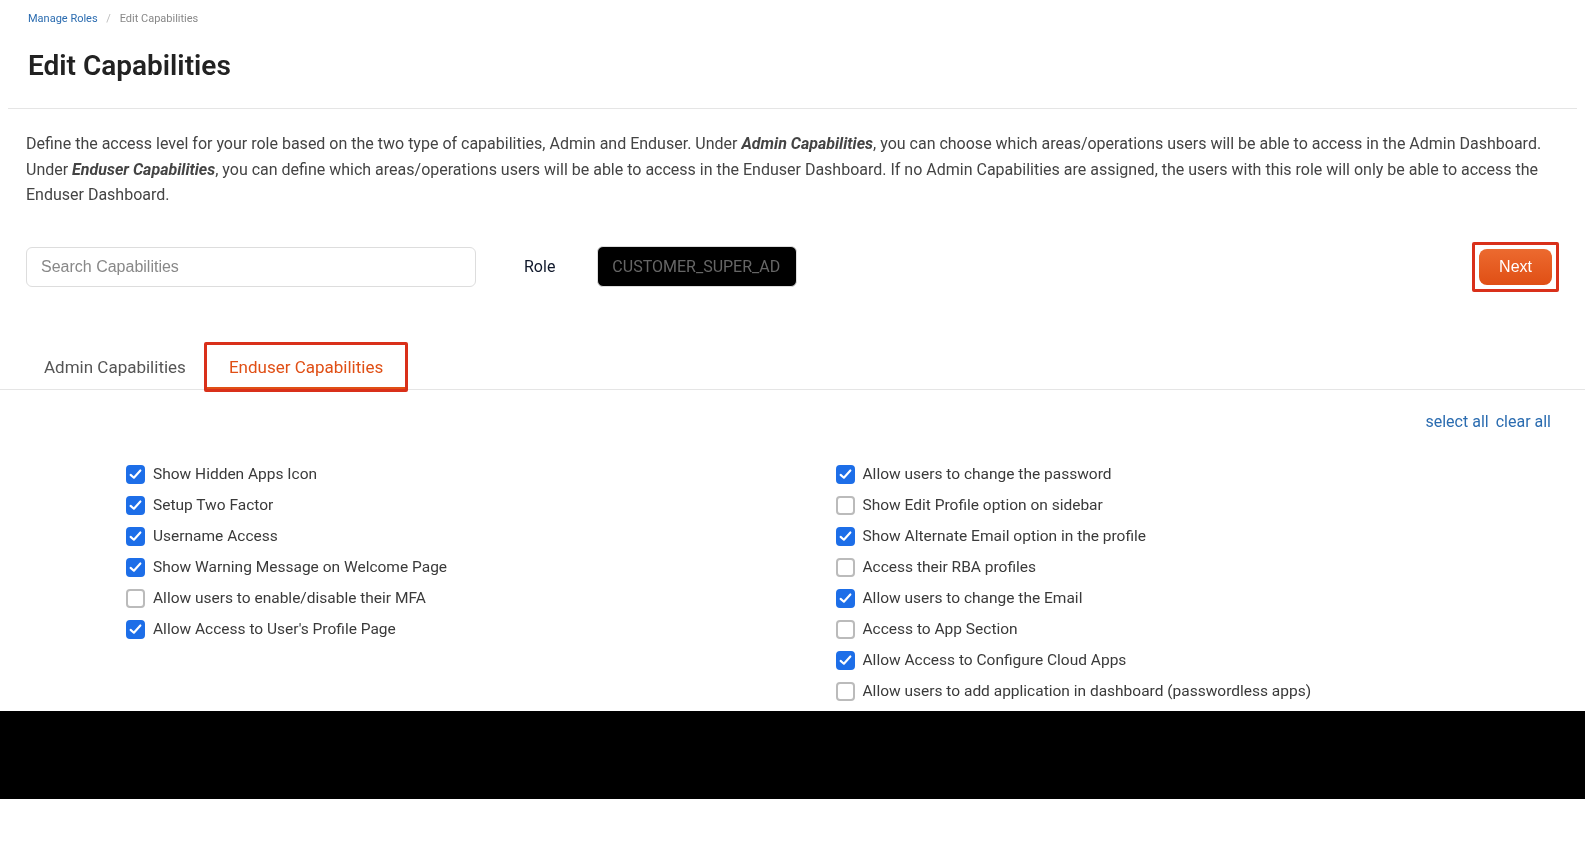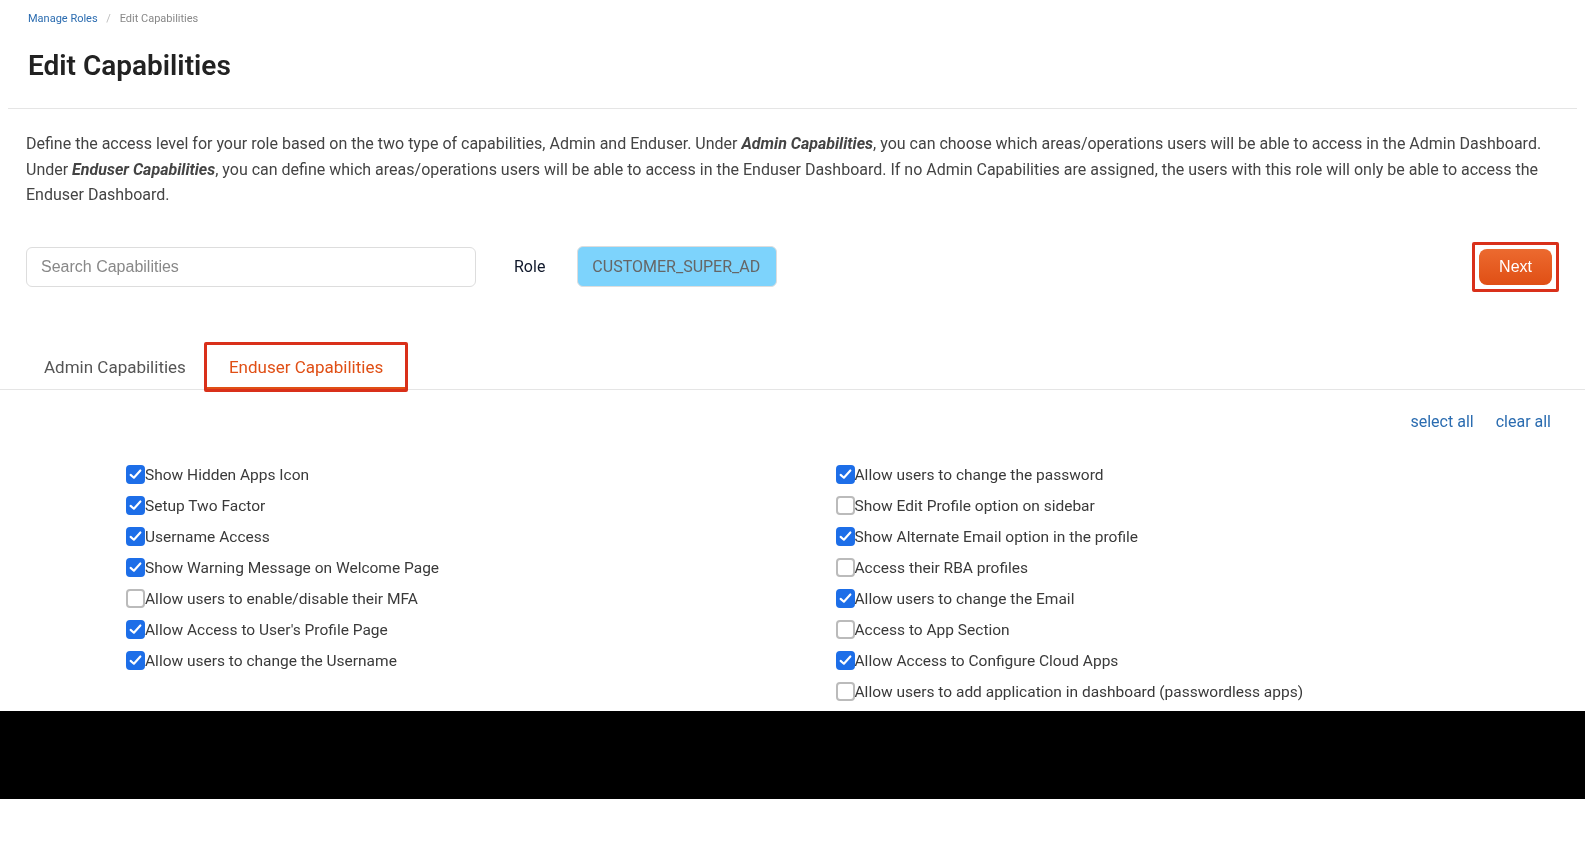--- a/index.html
+++ b/index.html
@@ -29,35 +29,35 @@
     padding: 22px 26px 0 26px;
     font-size: 16px;
     line-height: 1.6;
     color: #444;
   }
   .description b { font-weight: 700; font-style: italic; }
   .controls-row {
     display: flex;
     align-items: center;
     padding: 34px 26px 0 26px;
-    gap: 38px;
+    gap: 48px;
   }
   .search-input {
     width: 450px;
     height: 40px;
     border: 1px solid #ddd;
     border-radius: 6px;
     padding: 0 14px;
     font-size: 16px;
     color: #555;
   }
   .search-input::placeholder { color: #888; }
   .role-label { font-size: 16px; color: #0f172a; }
   .role-value {
-    background: #7dd3fc;
+    background: #000000;
     border: 1px solid #ddd;
     border-radius: 6px;
     padding: 10px 14px;
     font-size: 16px;
     color: #666;
     min-width: 200px;
     margin-left: -6px;
   }
   .spacer { flex: 1; }
   .next-btn-wrap {
@@ -96,36 +96,36 @@
   }
   .tab.active-wrap .tab-inner {
     padding: 12px 22px 10px 22px;
     color: #e04f15;
     border-bottom: 2px solid #e04f15;
     display: block;
   }
   .bulk-row {
     display: flex;
     justify-content: flex-end;
-    gap: 22px;
+    gap: 7px;
     padding: 22px 34px 0 26px;
     font-size: 16px;
     align-items: flex-end;
   }
   .bulk-row a { color: #2b6cb0; text-decoration: none; cursor: pointer; }
   .cap-columns {
     display: flex;
     padding: 28px 40px 0 126px;
     gap: 20px;
   }
   .cap-col { flex: 1; }
   .cap-item {
     display: flex;
-    align-items: flex-end;
-    gap: 0;
+    align-items: center;
+    gap: 8px;
     padding: 6px 0;
     font-size: 15.5px;
     color: #3a3a3a;
   }
   .chk {
     width: 19px; height: 19px;
     border: 2px solid #bbb;
     border-radius: 4px;
     display: inline-flex;
     align-items: center;
@@ -227,28 +227,20 @@
             <span>Allow users to enable/disable their MFA</span>
           </div>
           <div class="cap-item">
             <span class="chk checked">
               <svg viewBox="0 0 16 16">
                 <path d="M2 8.5 L6 12 L14 3" stroke="#fff" stroke-width="2.6" fill="none" stroke-linecap="round" stroke-linejoin="round"></path>
               </svg>
             </span>
             <span>Allow Access to User's Profile Page</span>
           </div>
-          <div class="cap-item">
-            <span class="chk checked">
-              <svg viewBox="0 0 16 16">
-                <path d="M2 8.5 L6 12 L14 3" stroke="#fff" stroke-width="2.6" fill="none" stroke-linecap="round" stroke-linejoin="round"></path>
-              </svg>
-            </span>
-            <span>Allow users to change the Username</span>
-          </div>
         </div>
       <div class="cap-col" id="col-right">
           <div class="cap-item">
             <span class="chk checked">
               <svg viewBox="0 0 16 16">
                 <path d="M2 8.5 L6 12 L14 3" stroke="#fff" stroke-width="2.6" fill="none" stroke-linecap="round" stroke-linejoin="round"></path>
               </svg>
             </span>
             <span>Allow users to change the password</span>
           </div>

